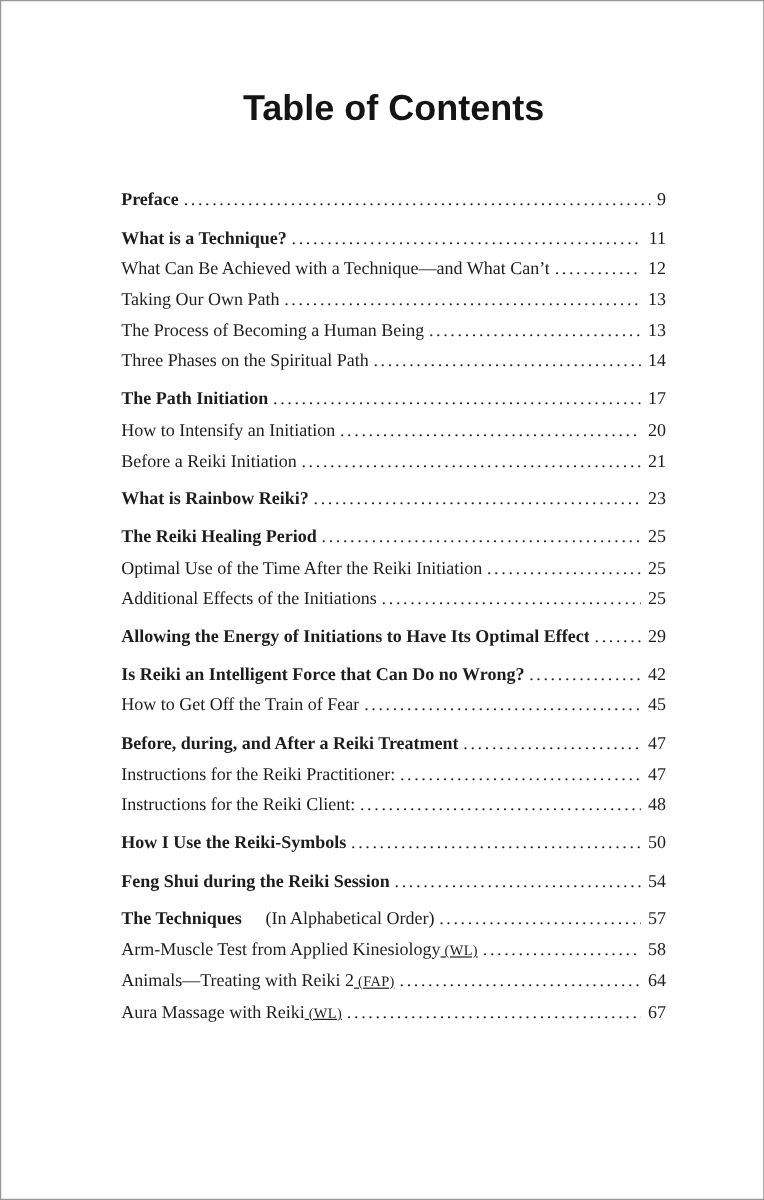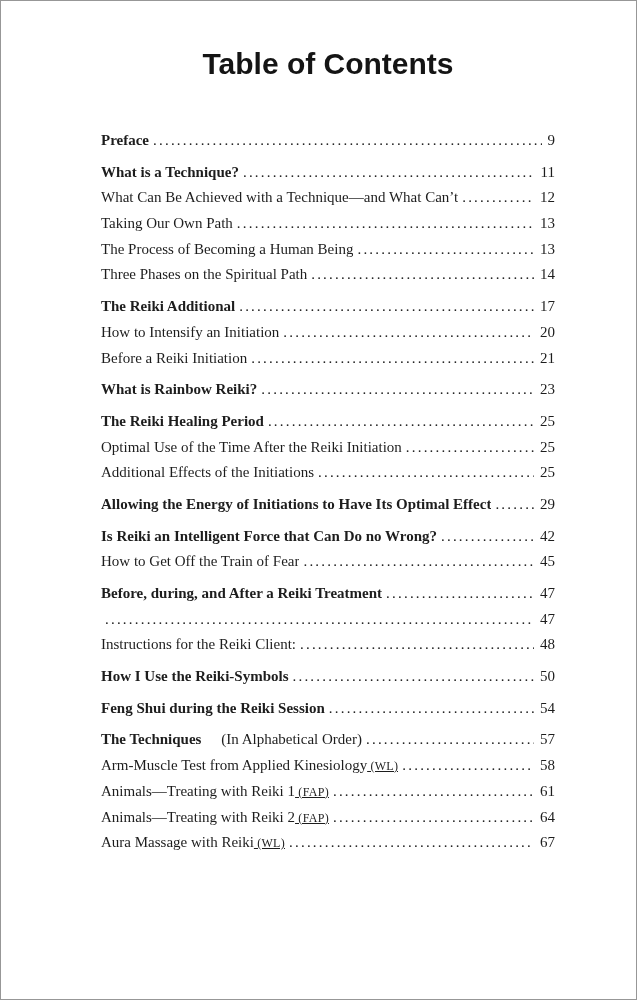--- a/index.html
+++ b/index.html
@@ -8,21 +8,21 @@
     box-sizing: border-box;
     width: 637px;
     height: 1000px;
     background: #ffffff;
     border: 1px solid #979797;
     font-family: "Liberation Serif", serif;
     color: #1d1d1d;
     overflow: hidden;
   }
   .inner {
-    padding: 45px 81px 0 100px;
+    padding: 72px 81px 0 100px;
   }
   .title {
     margin: 0;
     font-family: "Liberation Sans", sans-serif;
     font-weight: bold;
     font-size: 30px;
     line-height: 36px;
     text-align: center;
     color: #141414;
   }
@@ -101,21 +101,21 @@
             <span class="pg">13</span>
           </div>
           <div class="row">
             <span class="label">Three Phases on the Spiritual Path</span>
             <span class="dots"></span>
             <span class="pg">14</span>
           </div>
         </div>
         <div class="group">
           <div class="row">
-            <span class="label b">The Reiki Additional</span>
+            <span class="label b">The Path Initiation</span>
             <span class="dots"></span>
             <span class="pg">17</span>
           </div>
           <div class="row">
             <span class="label">How to Intensify an Initiation</span>
             <span class="dots"></span>
             <span class="pg">20</span>
           </div>
           <div class="row">
             <span class="label">Before a Reiki Initiation</span>
@@ -166,20 +166,21 @@
             <span class="pg">45</span>
           </div>
         </div>
         <div class="group">
           <div class="row">
             <span class="label b">Before, during, and After a Reiki Treatment</span>
             <span class="dots"></span>
             <span class="pg">47</span>
           </div>
           <div class="row">
+            <span class="label">Instructions for the Reiki Practitioner:</span>
             <span class="dots"></span>
             <span class="pg">47</span>
           </div>
           <div class="row">
             <span class="label">Instructions for the Reiki Client:</span>
             <span class="dots"></span>
             <span class="pg">48</span>
           </div>
         </div>
         <div class="group">
@@ -199,25 +200,20 @@
         <div class="group">
           <div class="row">
             <span class="label b">The Techniques<span class="suffix"> (In Alphabetical Order)</span></span>
             <span class="dots"></span>
             <span class="pg">57</span>
           </div>
           <div class="row">
             <span class="label">Arm-Muscle Test from Applied Kinesiology<span class="tag"> (WL)</span></span>
             <span class="dots"></span>
             <span class="pg">58</span>
-          </div>
-          <div class="row">
-            <span class="label">Animals—Treating with Reiki 1<span class="tag"> (FAP)</span></span>
-            <span class="dots"></span>
-            <span class="pg">61</span>
           </div>
           <div class="row">
             <span class="label">Animals—Treating with Reiki 2<span class="tag"> (FAP)</span></span>
             <span class="dots"></span>
             <span class="pg">64</span>
           </div>
           <div class="row">
             <span class="label">Aura Massage with Reiki<span class="tag"> (WL)</span></span>
             <span class="dots"></span>
             <span class="pg">67</span>

